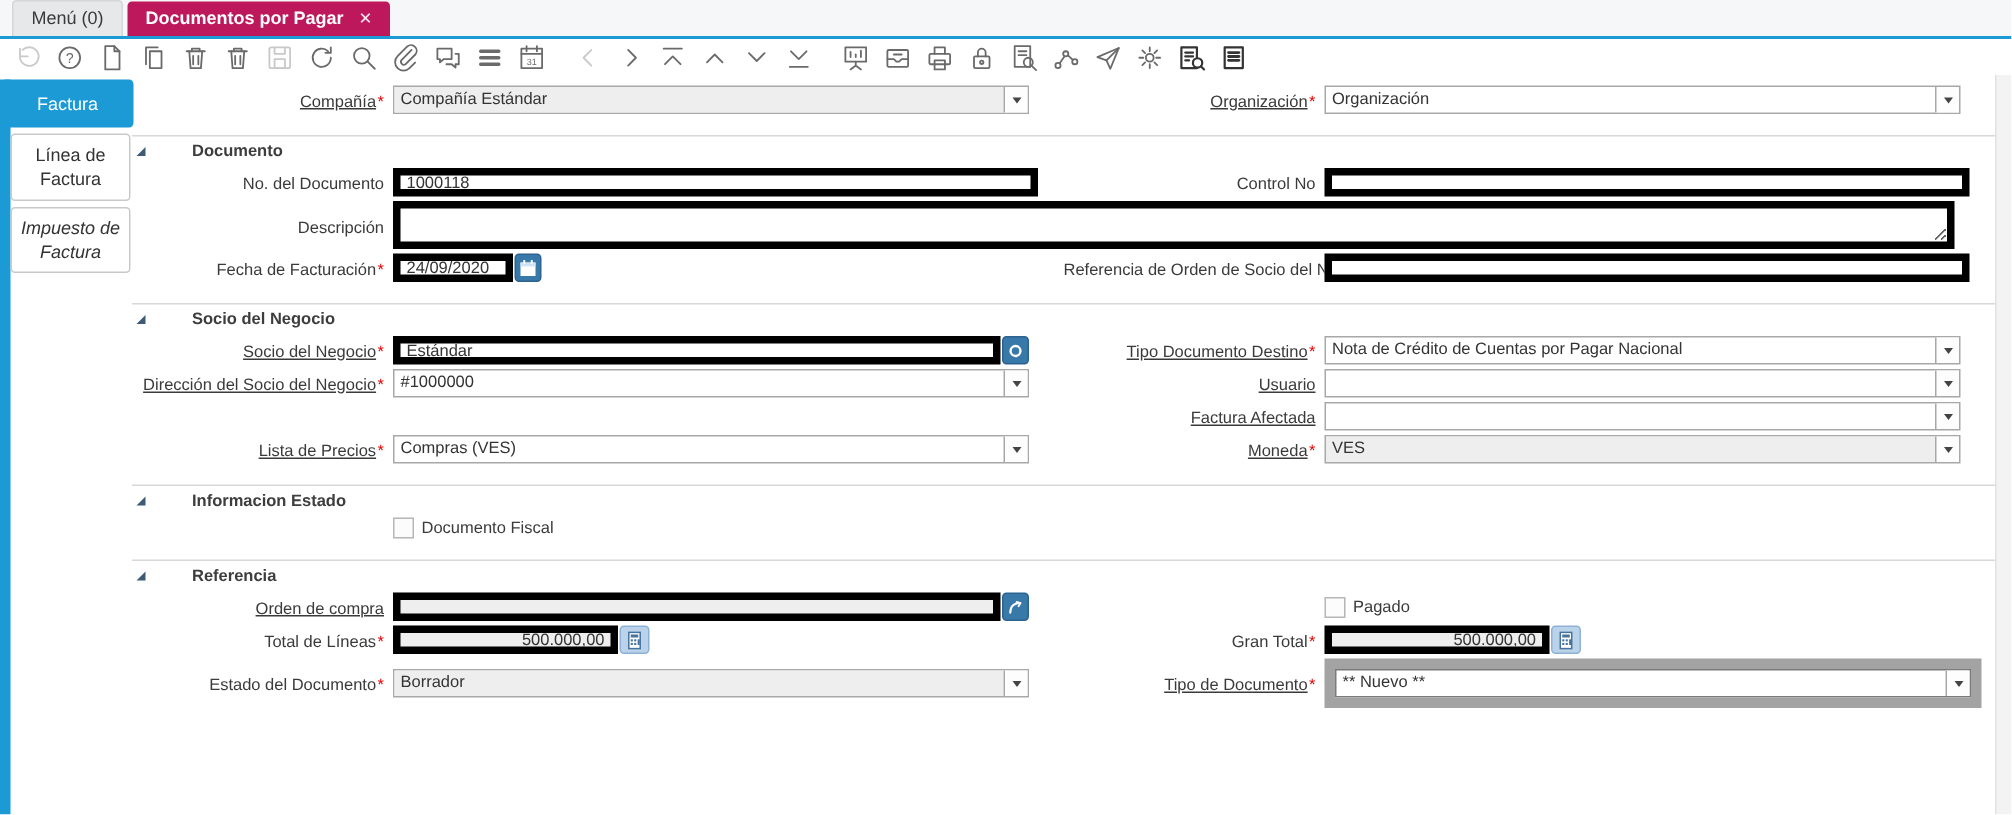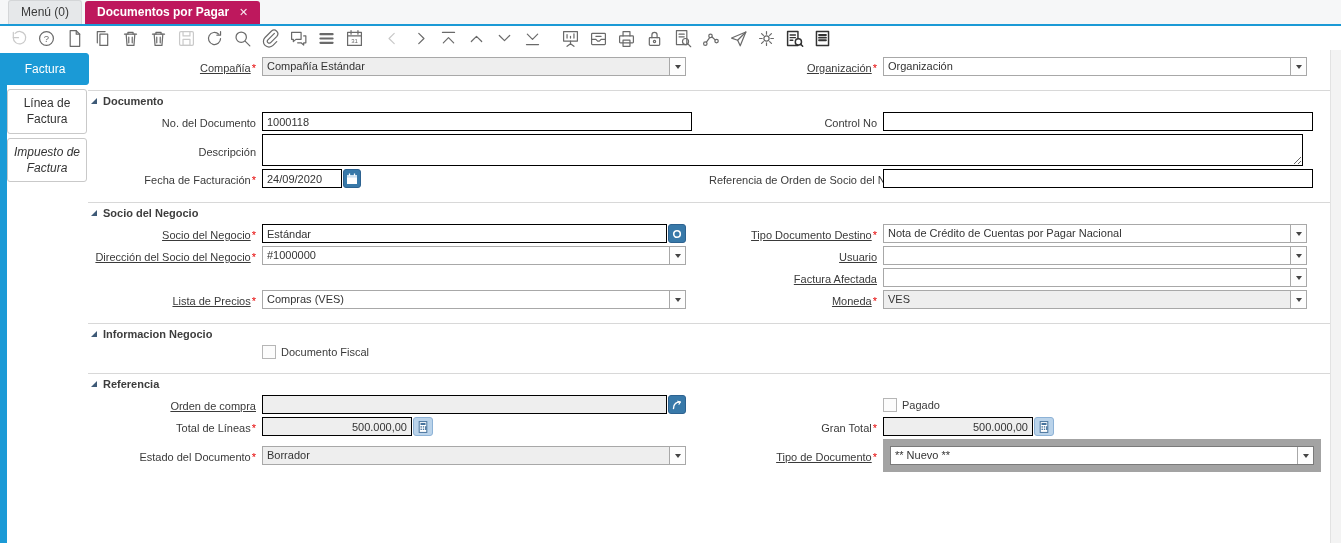--- a/index.html
+++ b/index.html
@@ -30,30 +30,30 @@
   .side-tab { position:relative; margin:0 0 4px 7px; width:80px; background:#fff; border:1px solid #c9c9c9; border-radius:3px; padding:5px 3px; text-align:center; font-size:12px; color:#333; line-height:1.35; cursor:default; }
   .side-tab.active { margin-left:1px; width:88px; background:#1b9ad6; border-color:#1b9ad6; color:#fff; padding:7px 3px; }
   .side-tab.italic { font-style:italic; }
 
   .content { flex:1; padding-top:4px; }
   .gutter { width:11px; flex-shrink:0; background:#f3f3f3; border-left:1px solid #e2e2e2; }
 
   
   .section { border-top:1px solid #d8d8d8; margin-top:14px; padding:4px 0 2px 3px; display:flex; align-items:center; gap:6px; }
   .section .tri { width:0; height:0; border-left:6px solid transparent; border-bottom:6px solid #3e5a77; }
-  .section .stitle { font-weight:bold; color:#3d3d3d; }
+  .section .stitle { font-weight:bold; color:#3d3d3d;margin-left:25px; }
 
   .frow { display:flex; margin:3px 0; align-items:center; }
   .half { width:621px; display:flex; align-items:center; }
   .lbl { width:168px; margin-right:6px; text-align:right; white-space:nowrap; color:#3a3a3a; flex-shrink:0; padding-top:3px; }
   .lbl.u .ltext { text-decoration:underline; }
   .req { color:#e60000; margin-left:1px; }
   .spacer { width:174px; flex-shrink:0; }
 
-  .txt { height:19px; border:1px solid #000000; padding:1px 4px; font:11px "Liberation Sans", sans-serif; color:#333; background:#fff; }
+  .txt { height:19px; border:5px solid #000000; padding:1px 4px; font:11px "Liberation Sans", sans-serif; color:#333; background:#fff; }
   .txt.readonly { background:#eeeeee; }
   .txt.num { text-align:right; }
   textarea.txt { height:32px; resize:both; line-height:1.3; }
 
   .combo { display:flex; height:19px; border:1px solid #a8a8a8; background:#fff; }
   .combo .val { flex:1; padding:2px 4px; white-space:nowrap; overflow:hidden; color:#333; }
   .combo.readonly .val { background:#eeeeee; }
   .combo .arrow { width:16px; border-left:1px solid #a8a8a8; background:#fdfdfd; display:flex; align-items:center; justify-content:center; }
   .combo .arrow i { width:0; height:0; border-left:3.5px solid transparent; border-right:3.5px solid transparent; border-top:4.5px solid #444; }
 
@@ -421,21 +421,21 @@
             <span class="val">VES</span>
             <span class="arrow">
                 <i></i>
               </span>
           </div>
         </div>
       </div>
 
       <div class="section">
         <span class="tri"></span>
-        <span class="stitle">Informacion Negocio</span>
+        <span class="stitle">Informacion Estado</span>
       </div>
 
       <div class="frow">
         <div class="half">
           <span class="spacer"></span>
           <input type="checkbox" class="chk" style="">
           <span class="chk-label">Documento Fiscal</span>
         </div>
       </div>
 

